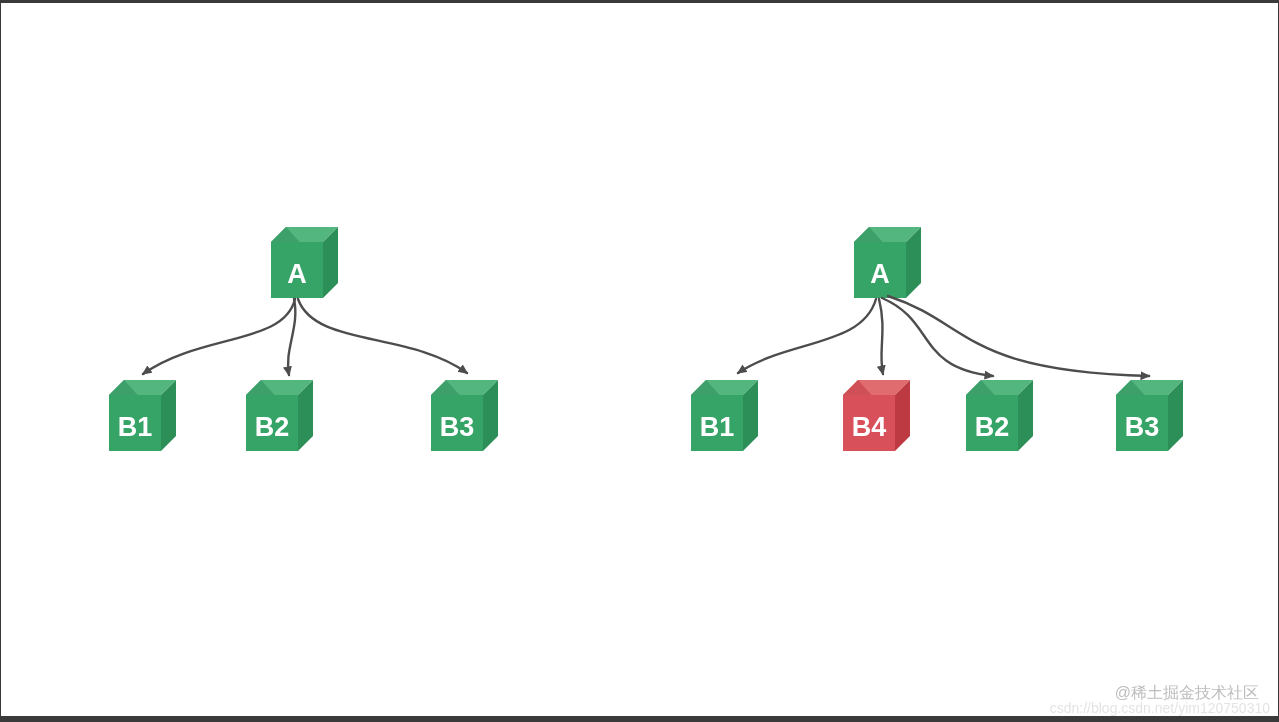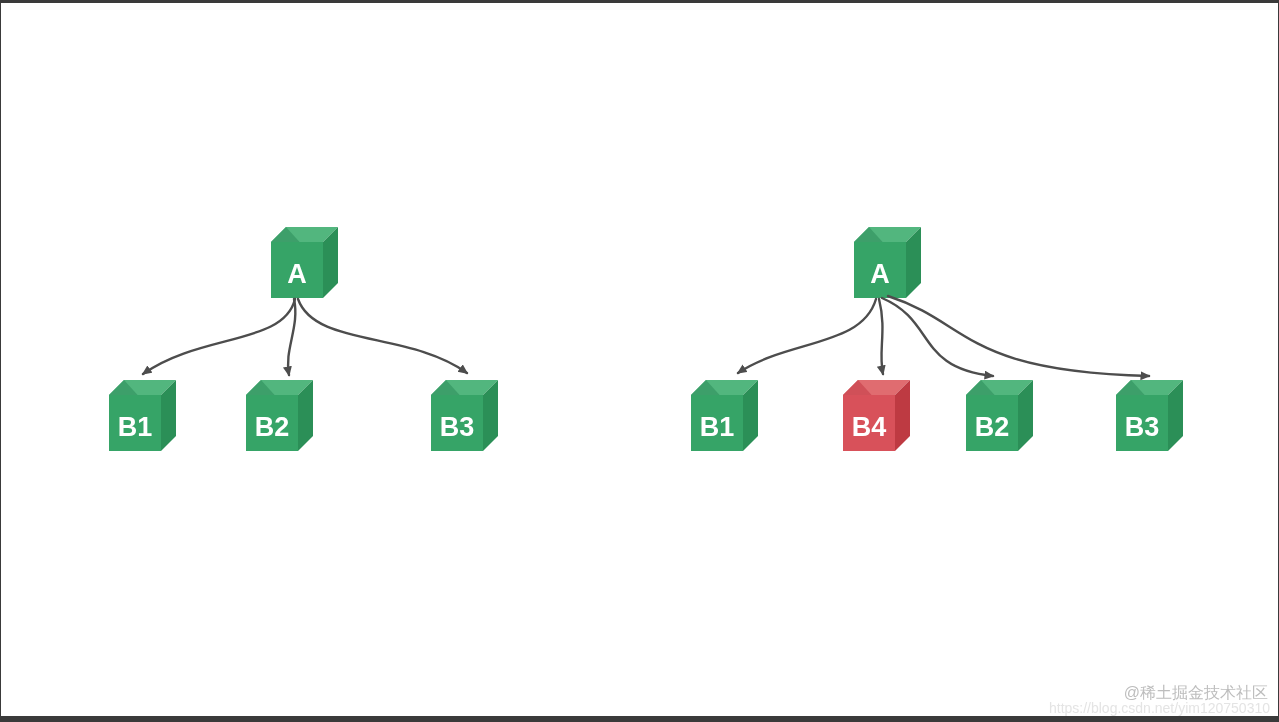--- a/index.html
+++ b/index.html
@@ -39,21 +39,21 @@
     height: 722px;
   }
   .node-label {
     font-family: "Liberation Sans", sans-serif;
     font-weight: bold;
     font-size: 27px;
     fill: #ffffff;
   }
   .watermark-community {
     position: absolute;
-    right: 10px;
+    right: 19px;
     top: 680px;
     font-size: 16px;
     color: #bdbdbd;
     white-space: nowrap;
   }
   .watermark-url {
     position: absolute;
     right: 8px;
     top: 697px;
     font-size: 14px;
@@ -146,15 +146,15 @@
           <path d="M 875,296 C 861,344 788,336 737,370" fill="none" stroke="#4D4D4D" stroke-width="2.4" stroke-linecap="round" marker-end="url(#arrowhead)"></path>
           <path d="M 878,296 C 886,328 877,348 882,371" fill="none" stroke="#4D4D4D" stroke-width="2.4" stroke-linecap="round" marker-end="url(#arrowhead)"></path>
           <path d="M 881,295 C 935,318 915,365 992,373" fill="none" stroke="#4D4D4D" stroke-width="2.4" stroke-linecap="round" marker-end="url(#arrowhead)"></path>
           <path d="M 887,293 C 970,320 960,368 1148,373" fill="none" stroke="#4D4D4D" stroke-width="2.4" stroke-linecap="round" marker-end="url(#arrowhead)"></path>
         </g>
       </g>
   </svg>
 
   <div class="watermark-community">@稀土掘金技术社区</div>
 
-  <div class="watermark-url">https://blog.csdn.net/yim120750310</div>
+  <div class="watermark-url">csdn://blog.csdn.net/yim120750310</div>
 
 </div>
 
 </body></html>

